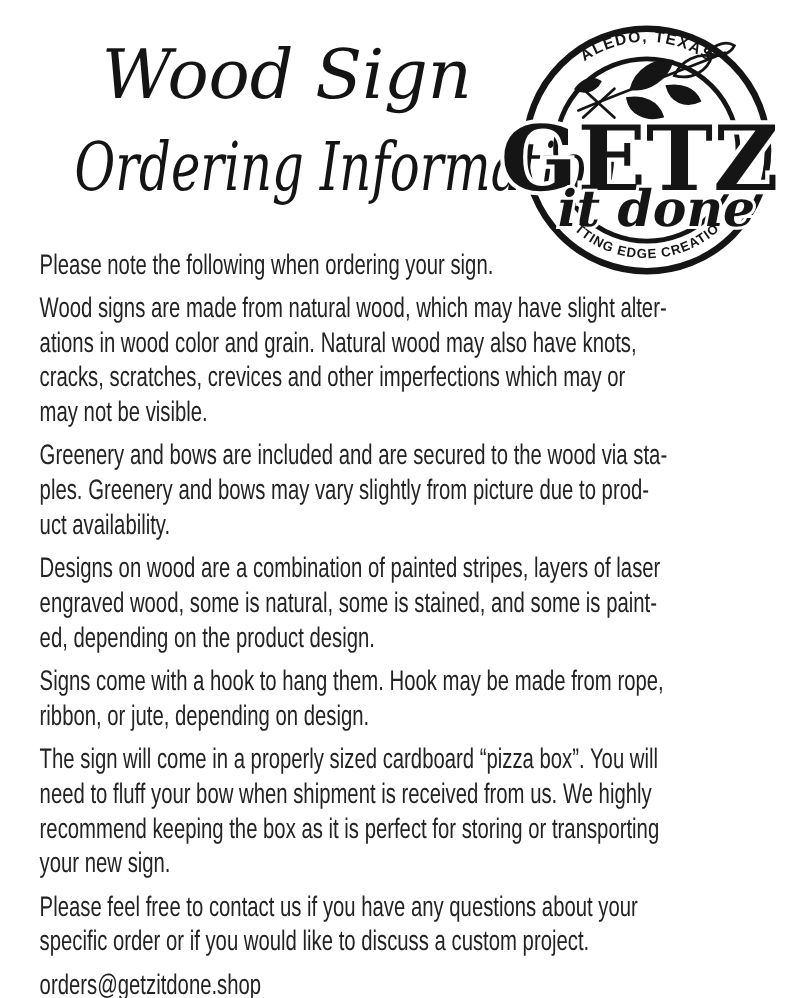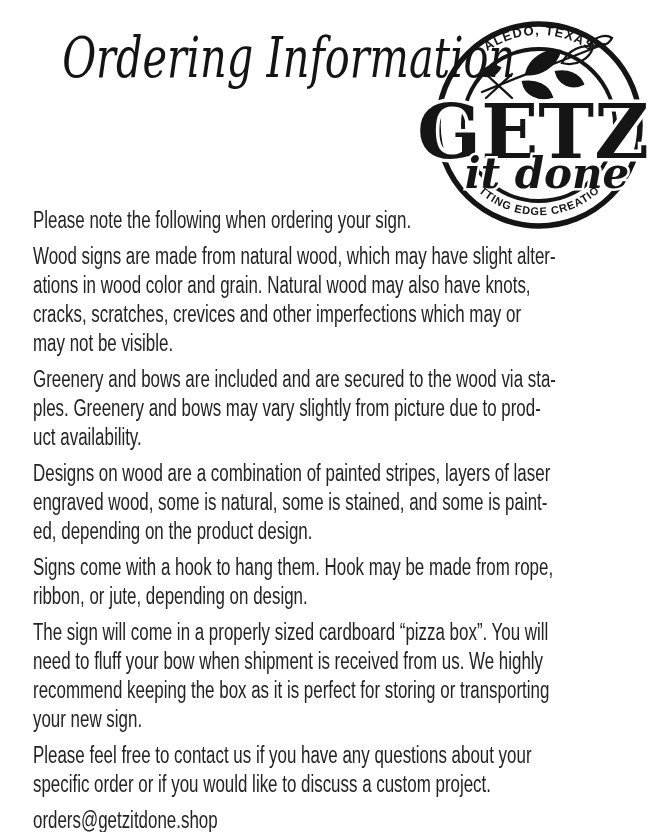--- a/index.html
+++ b/index.html
@@ -39,20 +39,21 @@
     font-size:23.5px;line-height:29px;color:#232323;
     font-family:"Liberation Sans",sans-serif;
   }
   .para{margin:0 0 7px 0;white-space:pre-line;}
   .email{margin:0;}
 </style>
 </head>
 <body>
 
 <div class="heading">
+  <div class="h-line1">Wood Sign</div>
   <div class="h-line2">Ordering Information</div>
 </div>
 
 <svg class="logo" viewBox="0 0 222 222" xmlns="http://www.w3.org/2000/svg" xmlns:xlink="http://www.w3.org/1999/xlink">
   <defs>
     <path id="arcTop" d="M 53 42 A 90 90 0 0 1 169 42"></path>
     <path id="arcBottom" d="M 53 180 A 90 90 0 0 0 169 180"></path>
   </defs>
 
   <circle cx="111" cy="111" r="101" fill="none" stroke="#151515" stroke-width="5.5"></circle>

